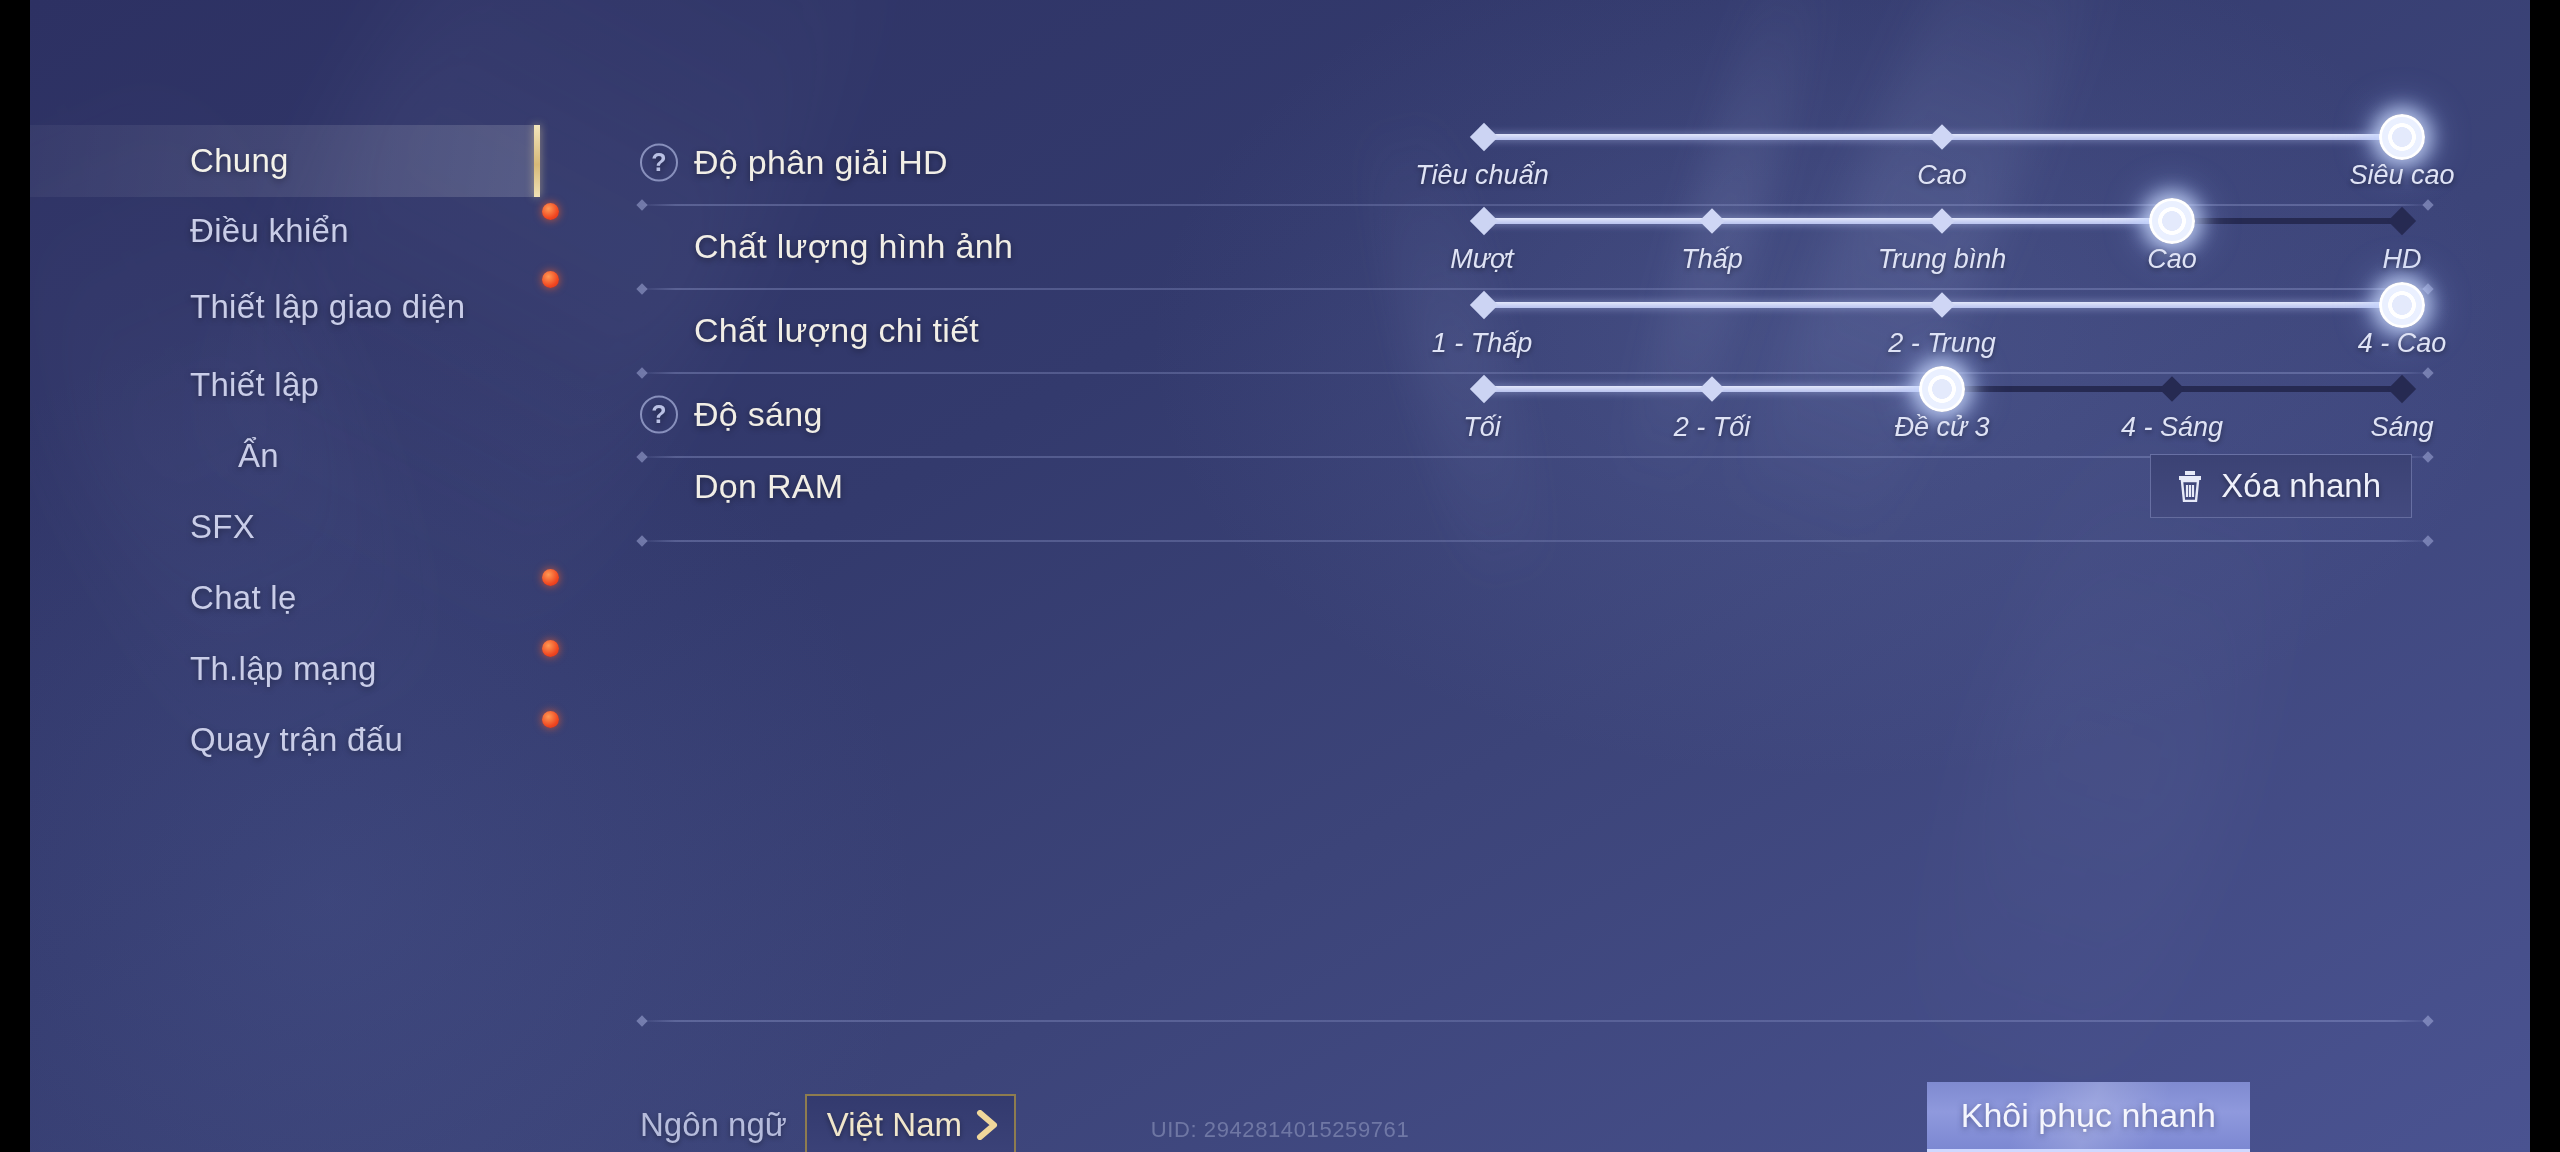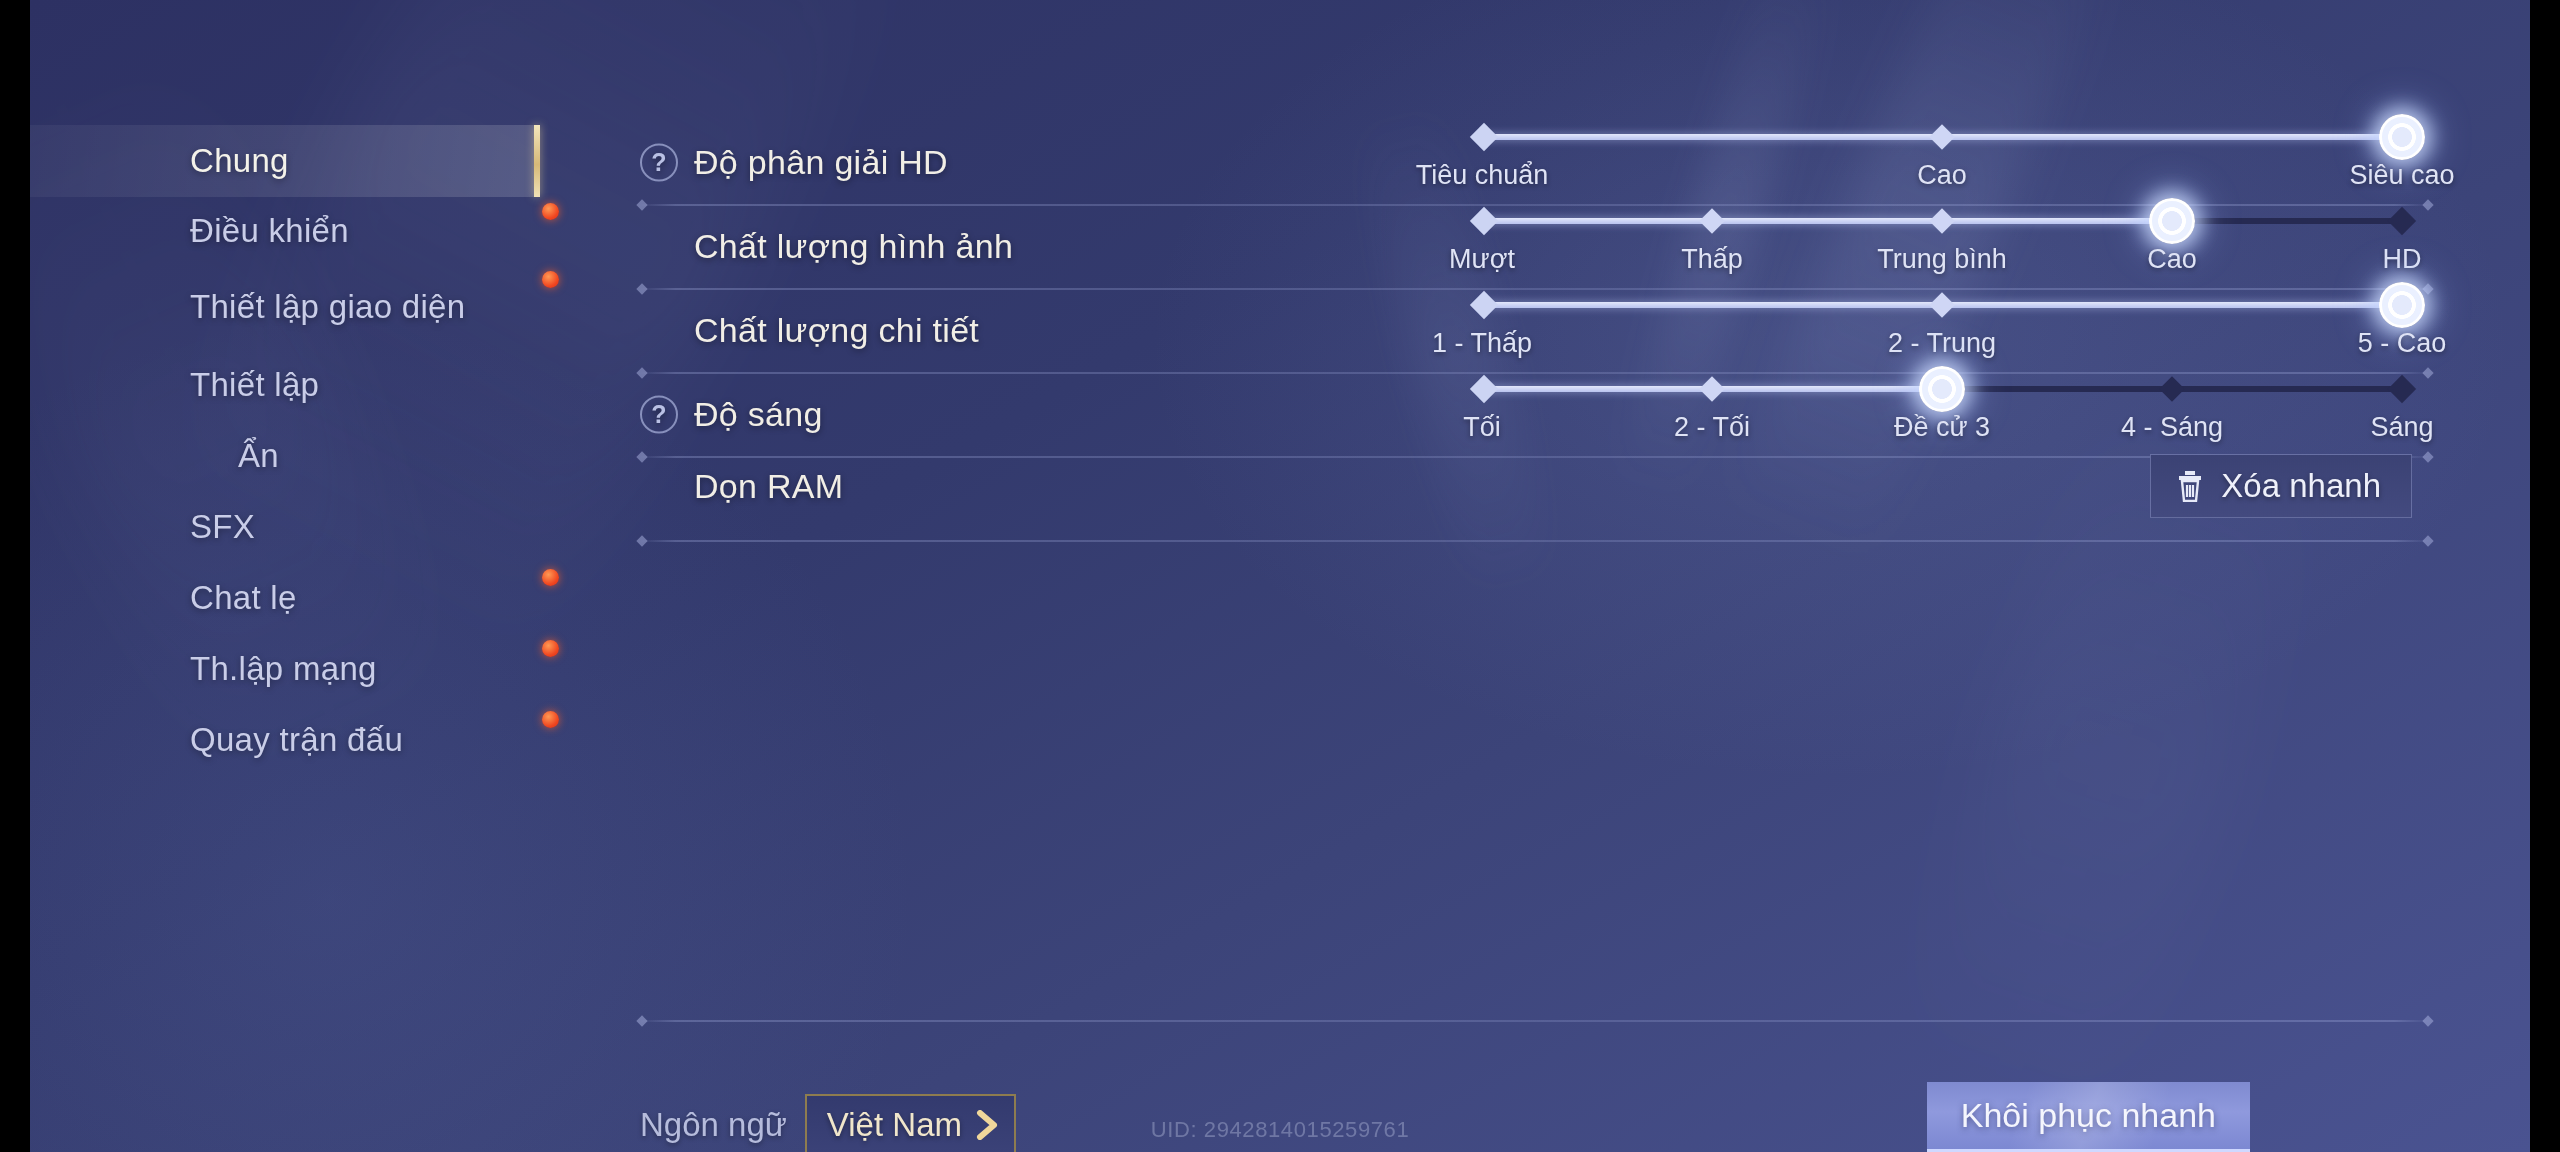--- a/index.html
+++ b/index.html
@@ -204,20 +204,21 @@
   .divider::after  { right: -2px; }
 
   
   .slider {
     position: absolute;
     right: 28px;
     top: 50%;
     transform: translateY(-50%);
     width: 920px;
     height: 100px;
+    font-style: italic;
   }
   .track-wrap {
     position: absolute;
     left: 0; right: 0;
     top: 20px;
     height: 10px;
   }
   .track-base {
     position: absolute;
     left: 0; right: 0;
@@ -482,21 +483,21 @@
                 <div class="track-base"></div>
                 <div class="track-fill" style="width: 100%;"></div>
                 <div class="cap left"></div>
                 <div class="cap right active"></div>
                 <div class="tick" style="left: 50%;"></div>
                 <div class="thumb" style="left: 100%;"></div>
               </div>
               <div class="ticklabels">
                 <div class="ticklabel" style="left: 0%;">1 - Thấp</div>
                 <div class="ticklabel" style="left: 50%;">2 - Trung</div>
-                <div class="ticklabel" style="left: 100%;">5 - Cao</div>
+                <div class="ticklabel" style="left: 100%;">4 - Cao</div>
               </div>
             </div>
           </div>
           <div class="divider" style="top: 252px;"></div>
           <div class="row" style="top: 252px; height: 84px;">
             <div class="row-label">
               <div class="help-icon">?</div>
               <span>Độ sáng</span>
             </div>
             <div class="slider">

